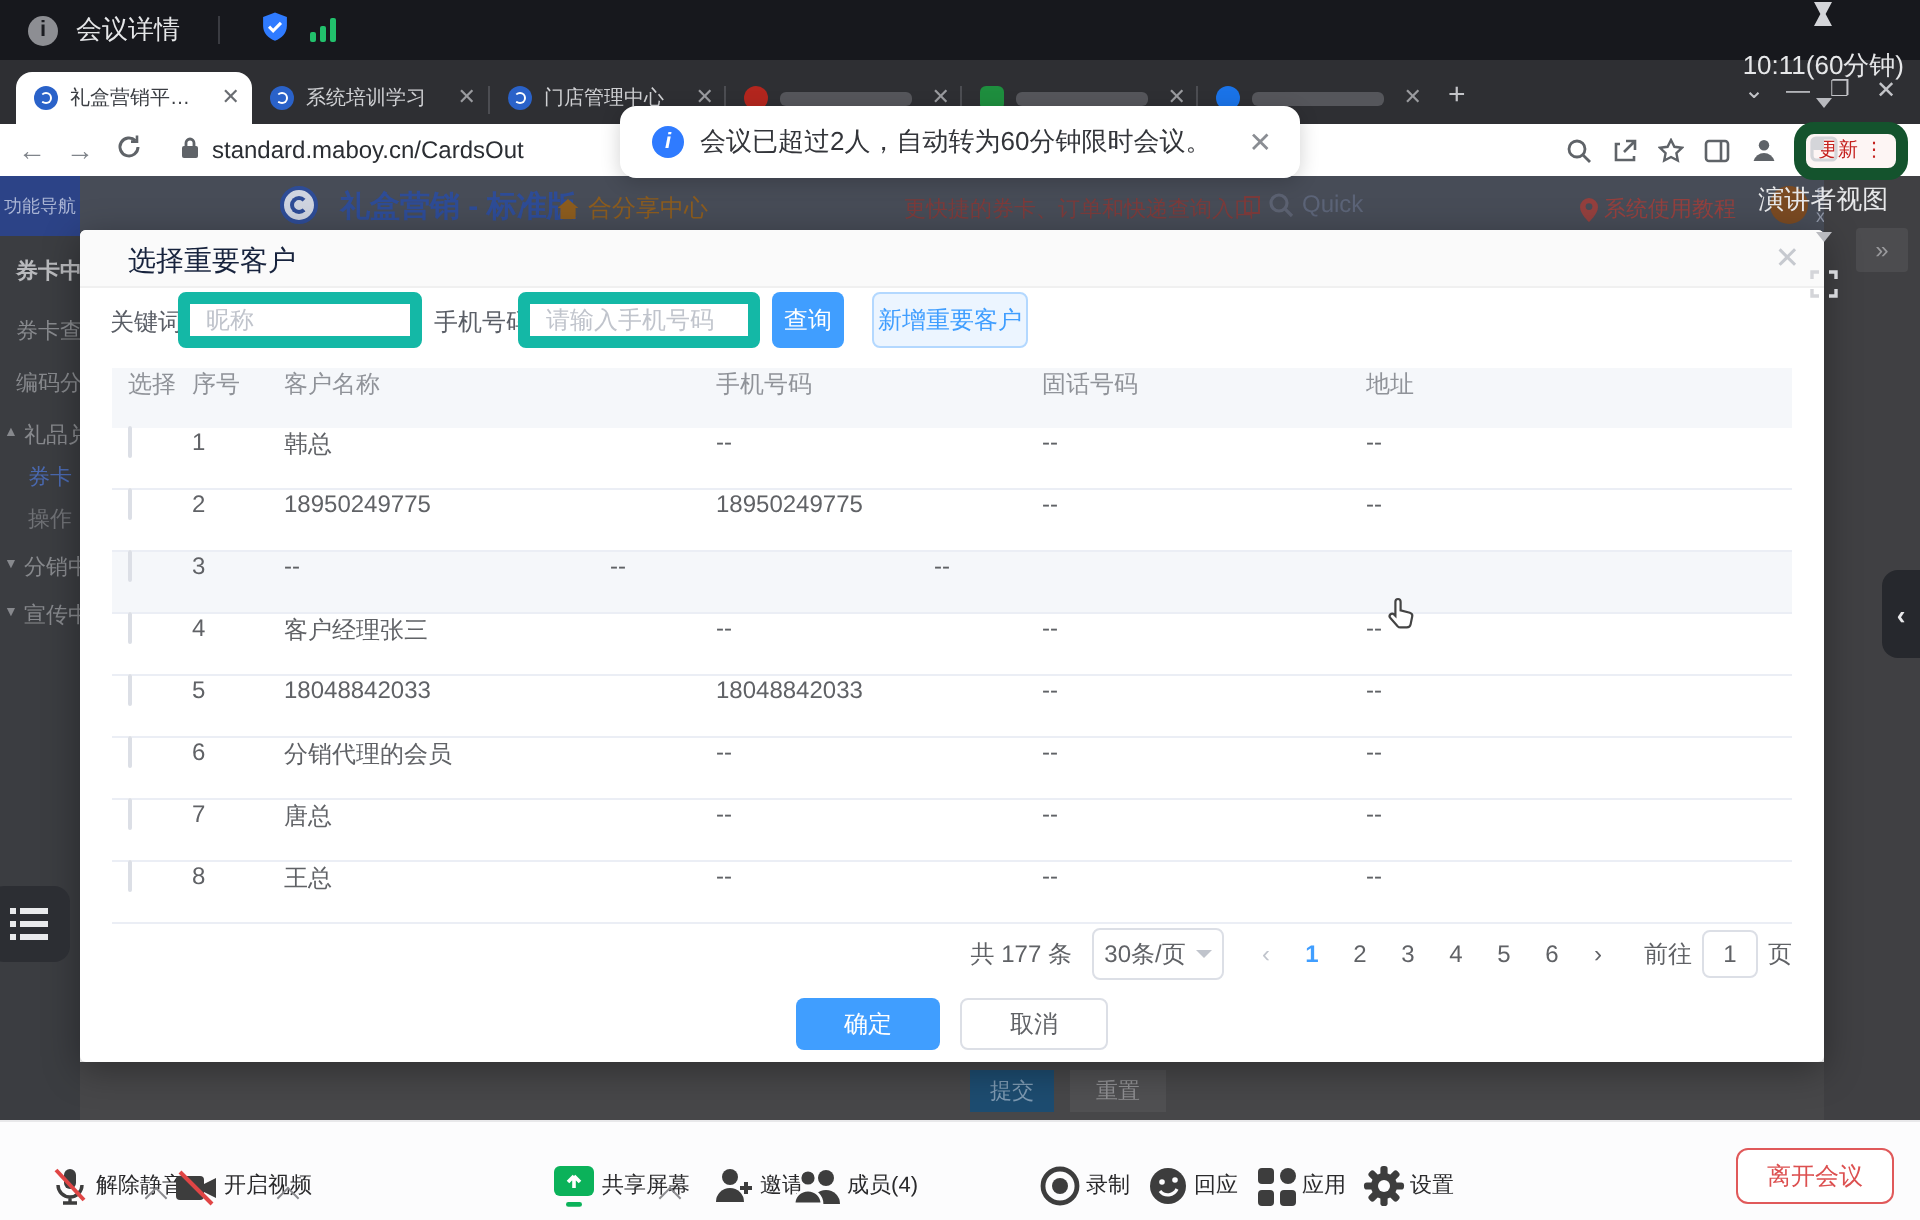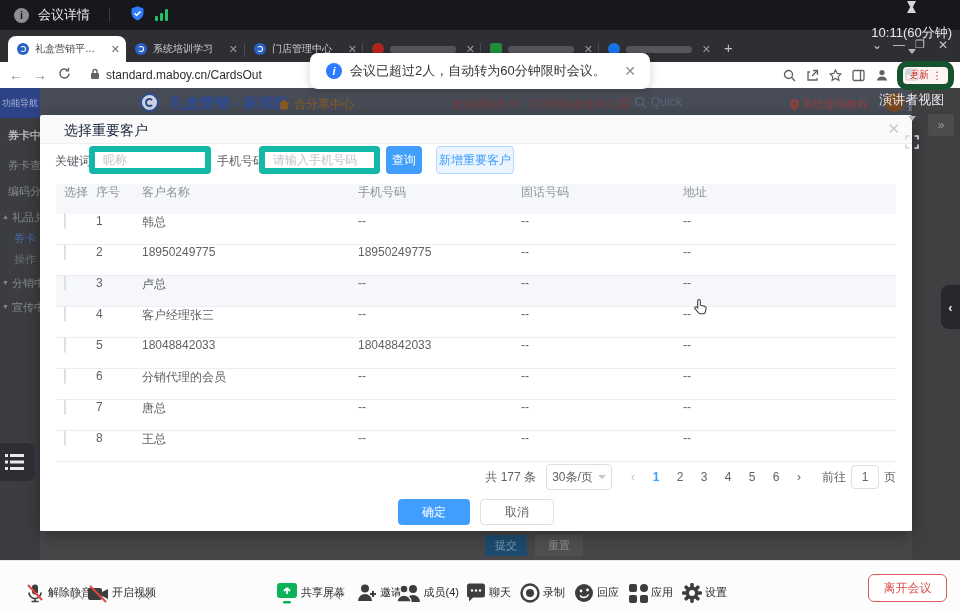--- a/index.html
+++ b/index.html
@@ -377,21 +377,20 @@
         <span class="c-sel"><span class="ckbox"></span></span>
         <span class="c-no">2</span>
         <span class="c-name">18950249775</span>
         <span class="c-mob">18950249775</span>
         <span class="c-tel">--</span>
         <span class="c-addr">--</span>
       </div>
       <div class="trow hov">
         <span class="c-sel"><span class="ckbox"></span></span>
         <span class="c-no">3</span>
-        <span class="c-name">卢总</span>
         <span class="c-mob">--</span>
         <span class="c-tel">--</span>
         <span class="c-addr">--</span>
       </div>
       <div class="trow">
         <span class="c-sel"><span class="ckbox"></span></span>
         <span class="c-no">4</span>
         <span class="c-name">客户经理张三</span>
         <span class="c-mob">--</span>
         <span class="c-tel">--</span>
@@ -534,33 +533,20 @@
       <span class="ico">
         <svg width="26" height="21" viewBox="0 0 26 21">
             <circle cx="17" cy="6" r="4" fill="#3d3d3d"></circle>
             <path d="M10 19a7 7 0 0114 0z" fill="#3d3d3d"></path>
             <circle cx="8" cy="6" r="4" fill="#3d3d3d" stroke="#fcfcfd" stroke-width="1.4"></circle>
             <path d="M1 19a7 7 0 0114 0z" fill="#3d3d3d" stroke="#fcfcfd" stroke-width="1.4"></path>
           </svg>
       </span>
       <span class="lbl">成员(4)</span>
     </div>
-    <div class="tb-item" style="left:451px;width:60px">
-      <span class="ico">
-        <svg width="22" height="21" viewBox="0 0 22 21">
-            <path d="M2 3a2.5 2.5 0 012.5-2.5h13A2.5 2.5 0 0120 3v9a2.5 2.5 0 01-2.5 2.5H8l-4 4v-4H4.5A2.5 2.5 0 012 12z" fill="#3d3d3d"></path>
-            <g fill="#fcfcfd">
-              <circle cx="7" cy="7.5" r="1.2"></circle>
-              <circle cx="11" cy="7.5" r="1.2"></circle>
-              <circle cx="15" cy="7.5" r="1.2"></circle>
-            </g>
-          </svg>
-      </span>
-      <span class="lbl">聊天</span>
-    </div>
     <div class="tb-item" style="left:505px;width:60px">
       <span class="ico">
         <svg width="22" height="22" viewBox="0 0 22 22">
             <circle cx="11" cy="11" r="8.5" fill="none" stroke="#3d3d3d" stroke-width="2.4"></circle>
             <circle cx="11" cy="11" r="4" fill="#3d3d3d"></circle>
           </svg>
       </span>
       <span class="lbl">录制</span>
     </div>
     <div class="tb-item" style="left:559px;width:60px">

